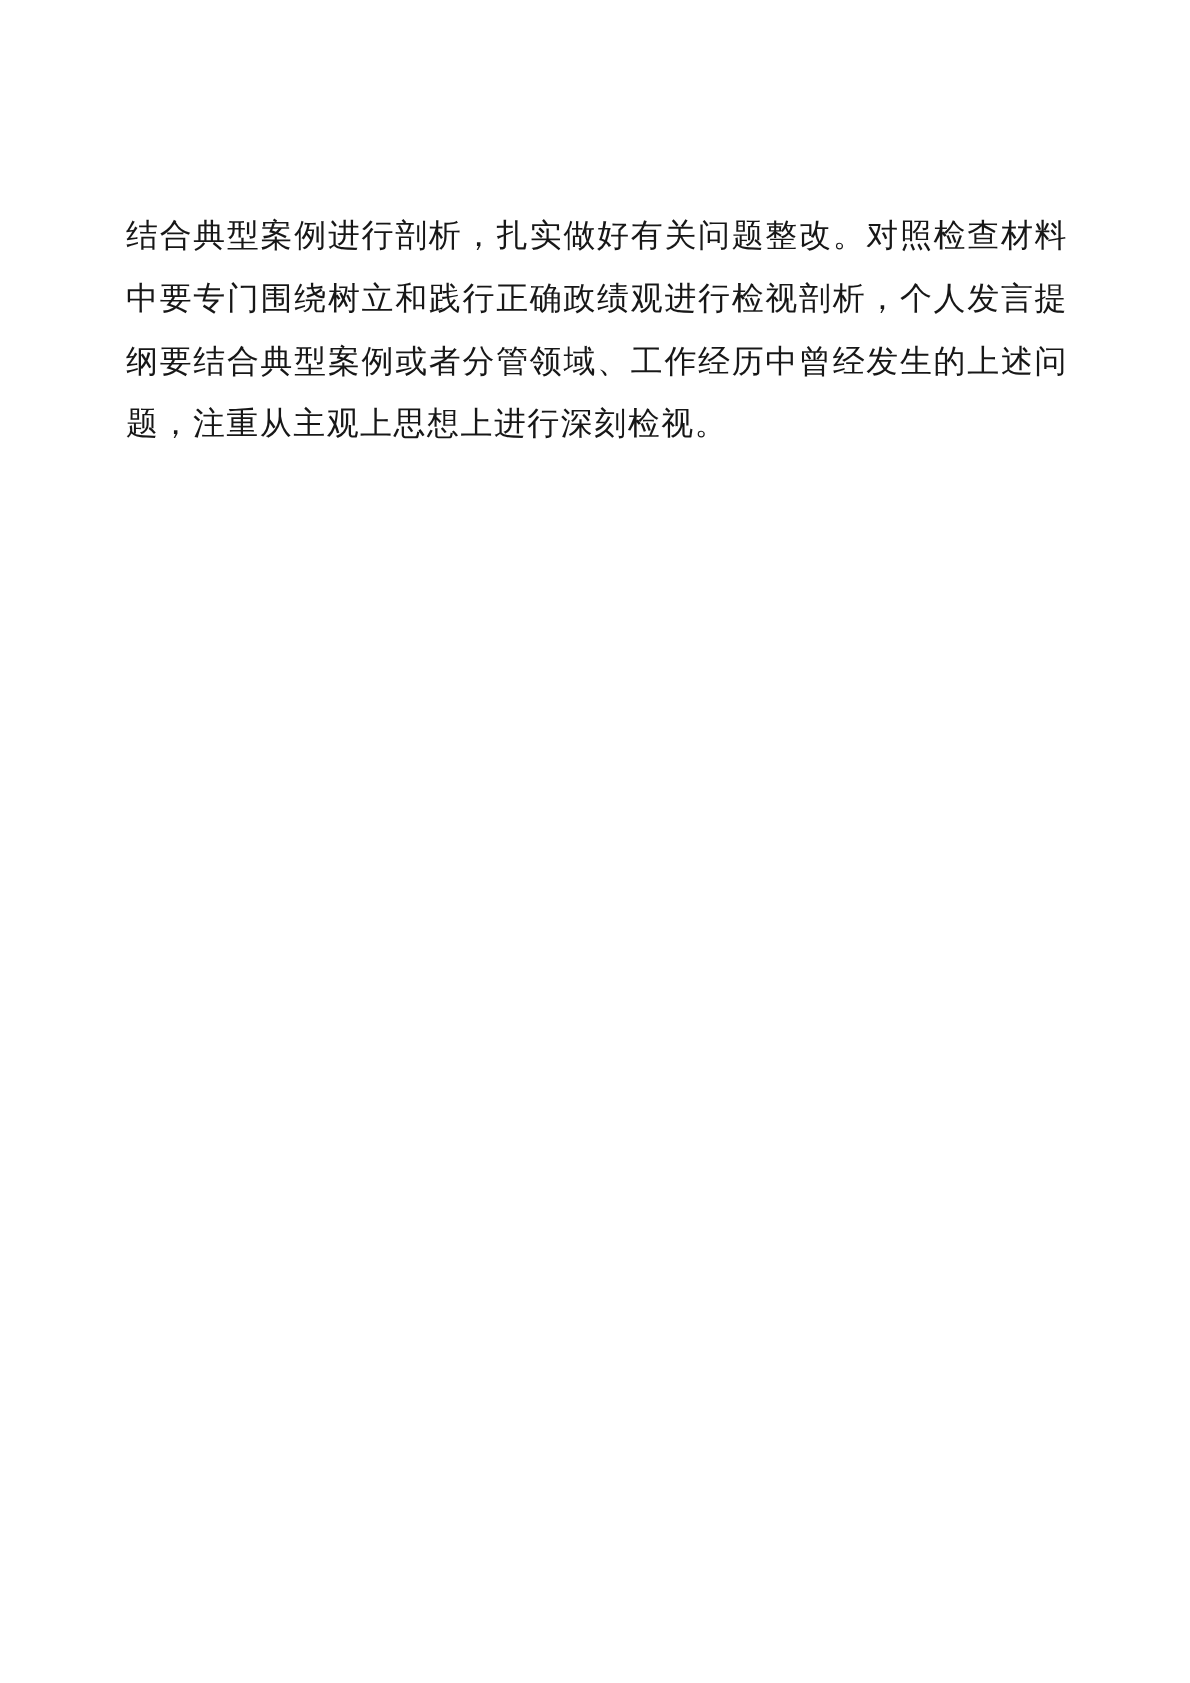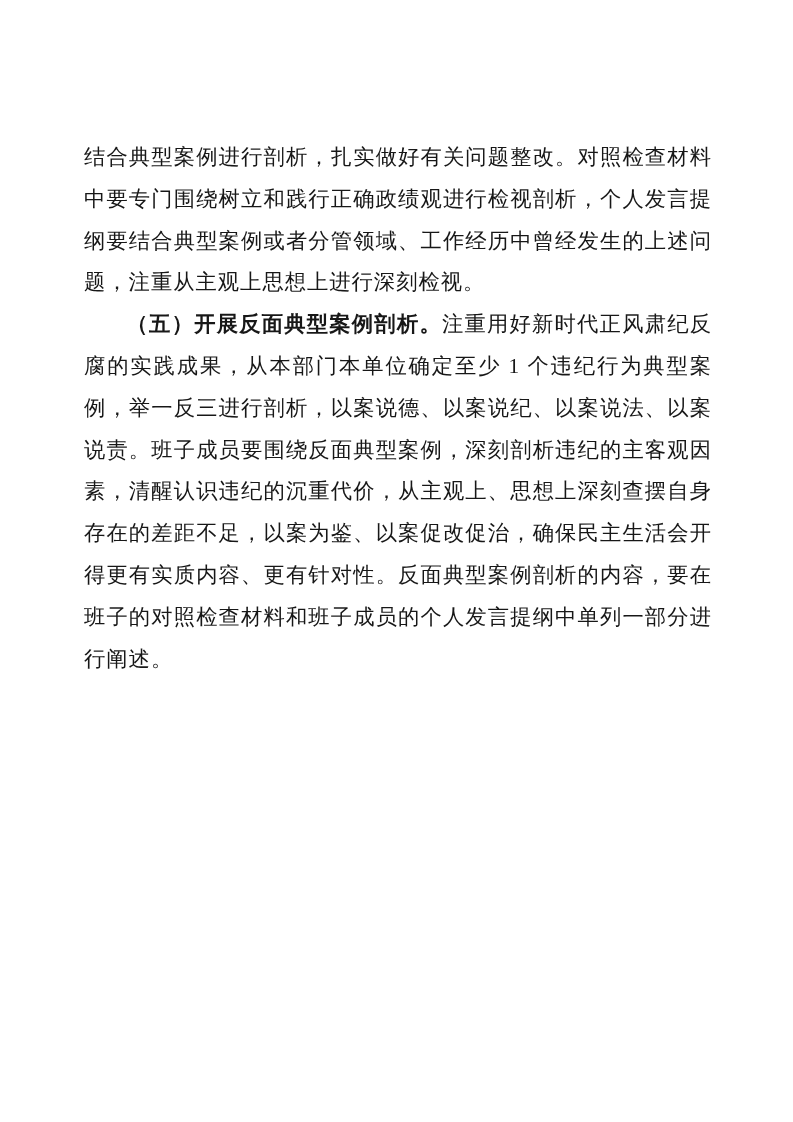--- a/index.html
+++ b/index.html
@@ -41,17 +41,16 @@
   }
 </style>
 </head>
 <body>
 
 <div class="page">
   <div class="doc-content">
 
     <p><span>结合典型案例进行剖析，扎实做好有关问题整改。对照检查材料中要专门围绕树立和践行正确政绩观进行检视剖析，个人发言提纲要结合典型案例或者分管领域、工作经历中曾经发生的上述问题，注重从主观上思想上进行深刻检视。</span></p>
 
-    <p class="para-indent"><span class="lead-bold">（五）开展反面典型案例剖析。</span><span>注重用好新时代正风肃纪反腐的实践成果，从本部门本单位确定至少 1 个违纪行为典型案例，举一反三进行剖析，以案说德、以案说纪、以案说法、以案说责。班子成员要围绕反面典型案例，深刻剖析违纪的主客观因素，清醒认识违纪的沉重代价，从主观上、思想上深刻查摆自身存在的差距不足，以案为鉴、以案促改促治，确保民主生活会开得更有实质内容、更有针对性。反面典型案例剖析的内容，要在班子的对照检查材料和班子成员的个人发言提纲中单列一部分进行阐述。</span></p>
 
 
   </div>
 </div>
 
 </body></html>

